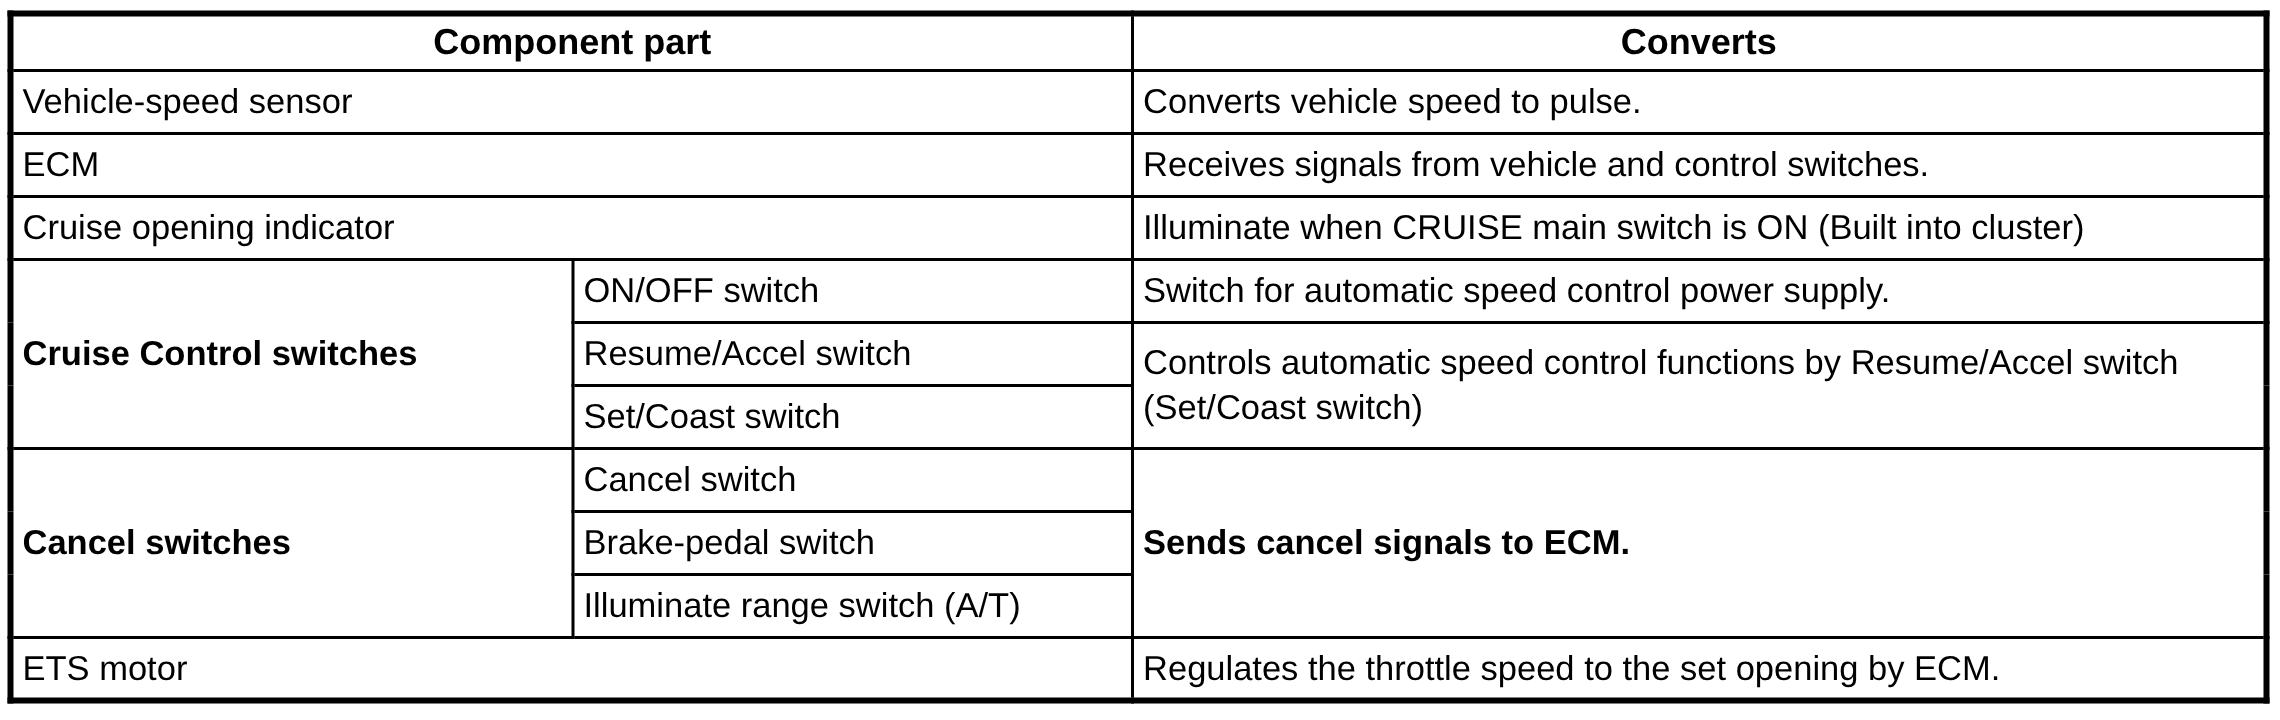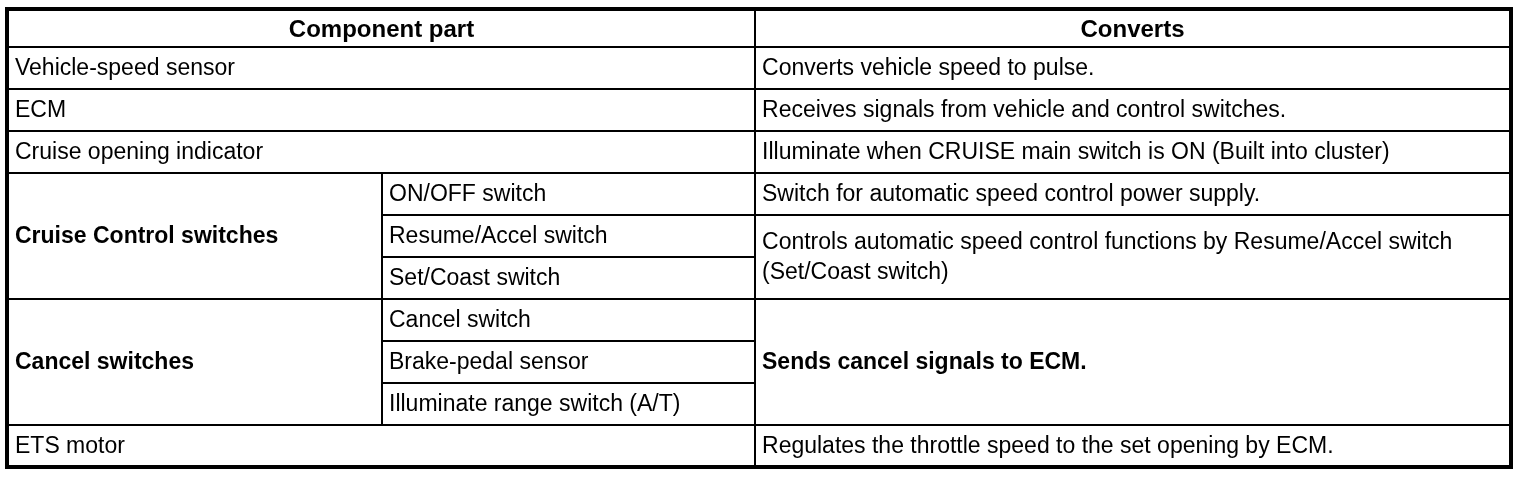--- a/index.html
+++ b/index.html
@@ -88,21 +88,21 @@
       </tr>
       <tr>
         <td>Set/Coast switch</td>
       </tr>
       <tr>
         <td rowspan="3" class="va-top">Cancel switches</td>
         <td>Cancel switch</td>
         <td rowspan="3" class="va-top">Sends cancel signals to ECM.</td>
       </tr>
       <tr>
-        <td>Brake-pedal sensor</td>
+        <td>Brake-pedal switch</td>
       </tr>
       <tr>
         <td>Illuminate range switch (A/T)</td>
       </tr>
       <tr>
         <td colspan="2">ETS motor</td>
         <td>Regulates the throttle speed to the set opening by ECM.</td>
       </tr>
     </tbody>
   </table>

